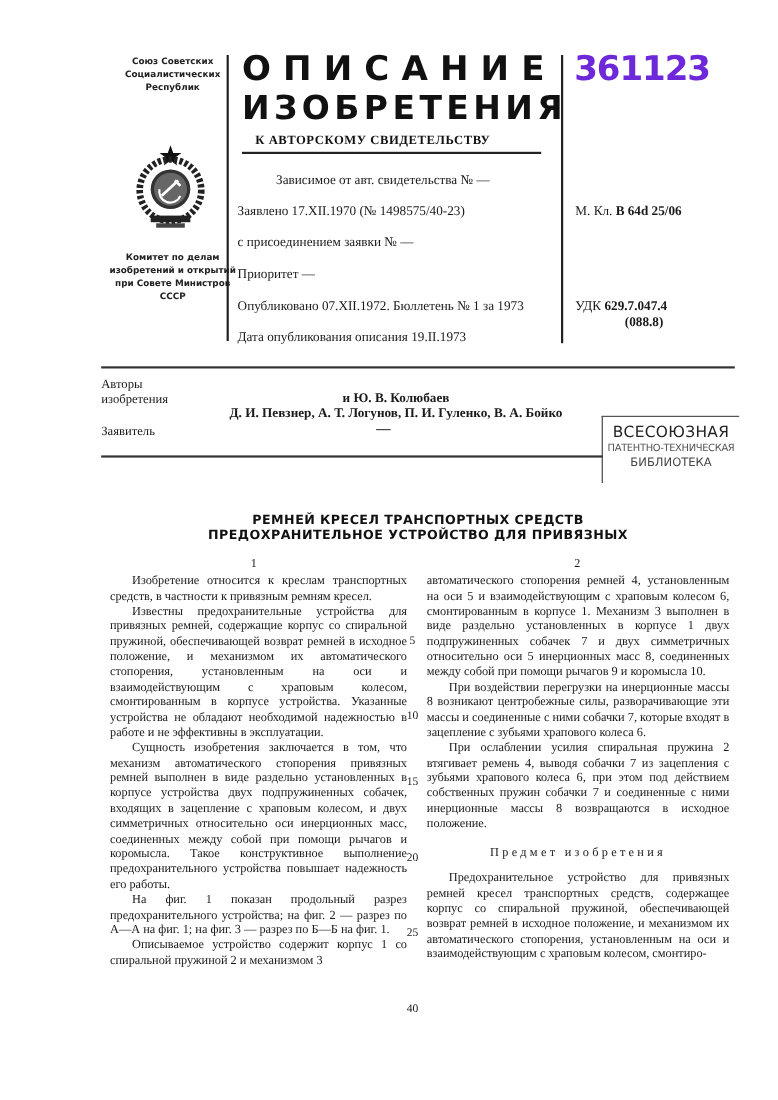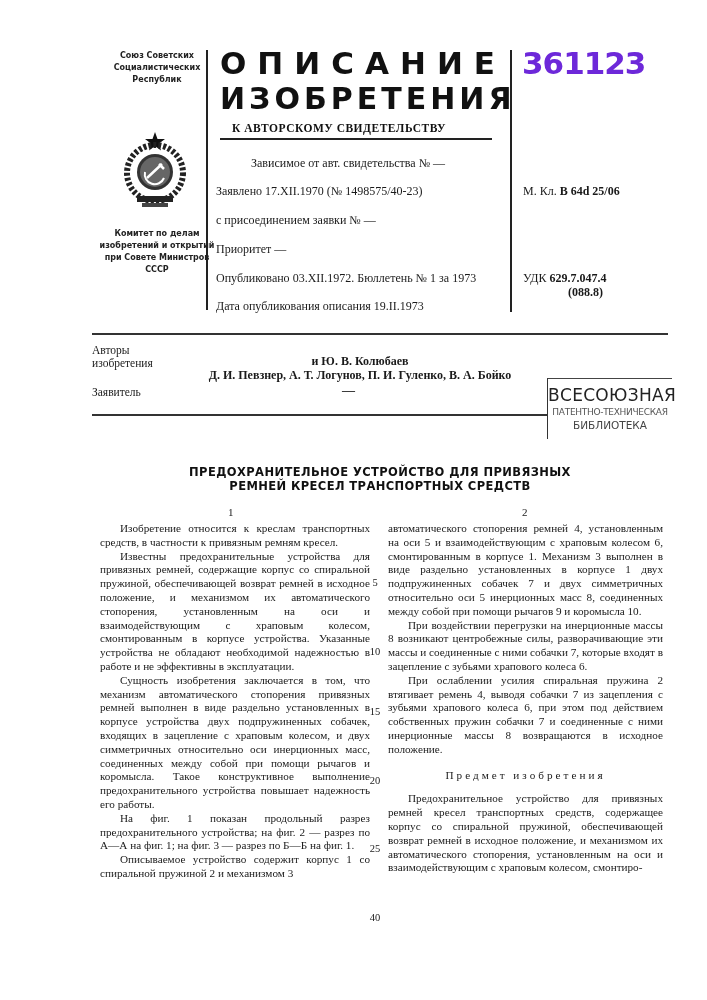--- a/index.html
+++ b/index.html
@@ -78,21 +78,21 @@
 
 <div class="abs meta" style="top:156px;margin-left:35px;">Зависимое от авт. свидетельства № —</div>
 <div class="abs meta" style="top:184px;">
   <span>Заявлено</span>
   <b>17.XII.1970 (№ 1498575/40-23)</b>
 </div>
 <div class="abs meta" style="top:213px;">с присоединением заявки № —</div>
 <div class="abs meta" style="top:242px;">Приоритет —</div>
 <div class="abs meta" style="top:271px;">
   <span>Опубликовано</span>
-  <b>03.XII.1972.</b>
+  <b>07.XII.1972.</b>
   <span>Бюллетень № 1 за 1973</span>
 </div>
 <div class="abs meta" style="top:299px;">Дата опубликования описания 19.II.1973</div>
 
 <div class="abs rmeta" style="top:184px;">
   <span>М. Кл.</span>
   <b>B 64d 25/06</b>
 </div>
 <div class="abs rmeta" style="top:271px;">
   <span>УДК</span>
@@ -111,28 +111,28 @@
 <div class="abs authors" style="top:354px;">
   <div>и Ю. В. Колюбаев</div>
   <div>Д. И. Певзнер, А. Т. Логунов, П. И. Гуленко, В. А. Бойко</div>
 </div>
 <div class="abs lbl" style="top:386px;">Заявитель</div>
 <div class="abs" style="left:342px; top:382px; font-size:13px; font-weight:bold;">—</div>
 
 <div class="abs hr" style="top:414px; width:456px;"></div>
 
 <div class="abs stamp">
-  <div style="font-size:17px; margin-top:6px; letter-spacing:0.3px;">ВСЕСОЮЗНАЯ</div>
+  <div style="font-size:14px; margin-top:6px; letter-spacing:0.3px;">ВСЕСОЮЗНАЯ</div>
   <div style="font-size:9px; margin-top:2px; color:#555; letter-spacing:-0.3px; white-space:nowrap;">ПАТЕНТНО-ТЕХНИЧЕСКАЯ</div>
   <div style="font-size:10.5px; margin-top:2px; color:#444;">БИБЛИОТЕКА</div>
 </div>
 
 <div class="abs doc-title">
+  <div>РЕМНЕЙ КРЕСЕЛ ТРАНСПОРТНЫХ СРЕДСТВ</div>
   <div>ПРЕДОХРАНИТЕЛЬНОЕ УСТРОЙСТВО ДЛЯ ПРИВЯЗНЫХ</div>
-  <div>РЕМНЕЙ КРЕСЕЛ ТРАНСПОРТНЫХ СРЕДСТВ</div>
 </div>
 
 <div class="abs colnum" style="left:228px;">1</div>
 <div class="abs colnum" style="left:522px;">2</div>
 
 <div class="abs col" style="left:100px;">
   <p>Изобретение относится к креслам транспортных средств, в частности к привязным ремням кресел.</p>
   <p>Известны предохранительные устройства для привязных ремней, содержащие корпус со спиральной пружиной, обеспечивающей возврат ремней в исходное положение, и механизмом их автоматического стопорения, установленным на оси и взаимодействующим с храповым колесом, смонтированным в корпусе устройства. Указанные устройства не обладают необходимой надежностью в работе и не эффективны в эксплуатации.</p>
   <p>Сущность изобретения заключается в том, что механизм автоматического стопорения привязных ремней выполнен в виде раздельно установленных в корпусе устройства двух подпружиненных собачек, входящих в зацепление с храповым колесом, и двух симметричных относительно оси инерционных масс, соединенных между собой при помощи рычагов и коромысла. Такое конструктивное выполнение предохранительного устройства повышает надежность его работы.</p>
   <p>На фиг. 1 показан продольный разрез предохранительного устройства; на фиг. 2 — разрез по А—А на фиг. 1; на фиг. 3 — разрез по Б—Б на фиг. 1.</p>

